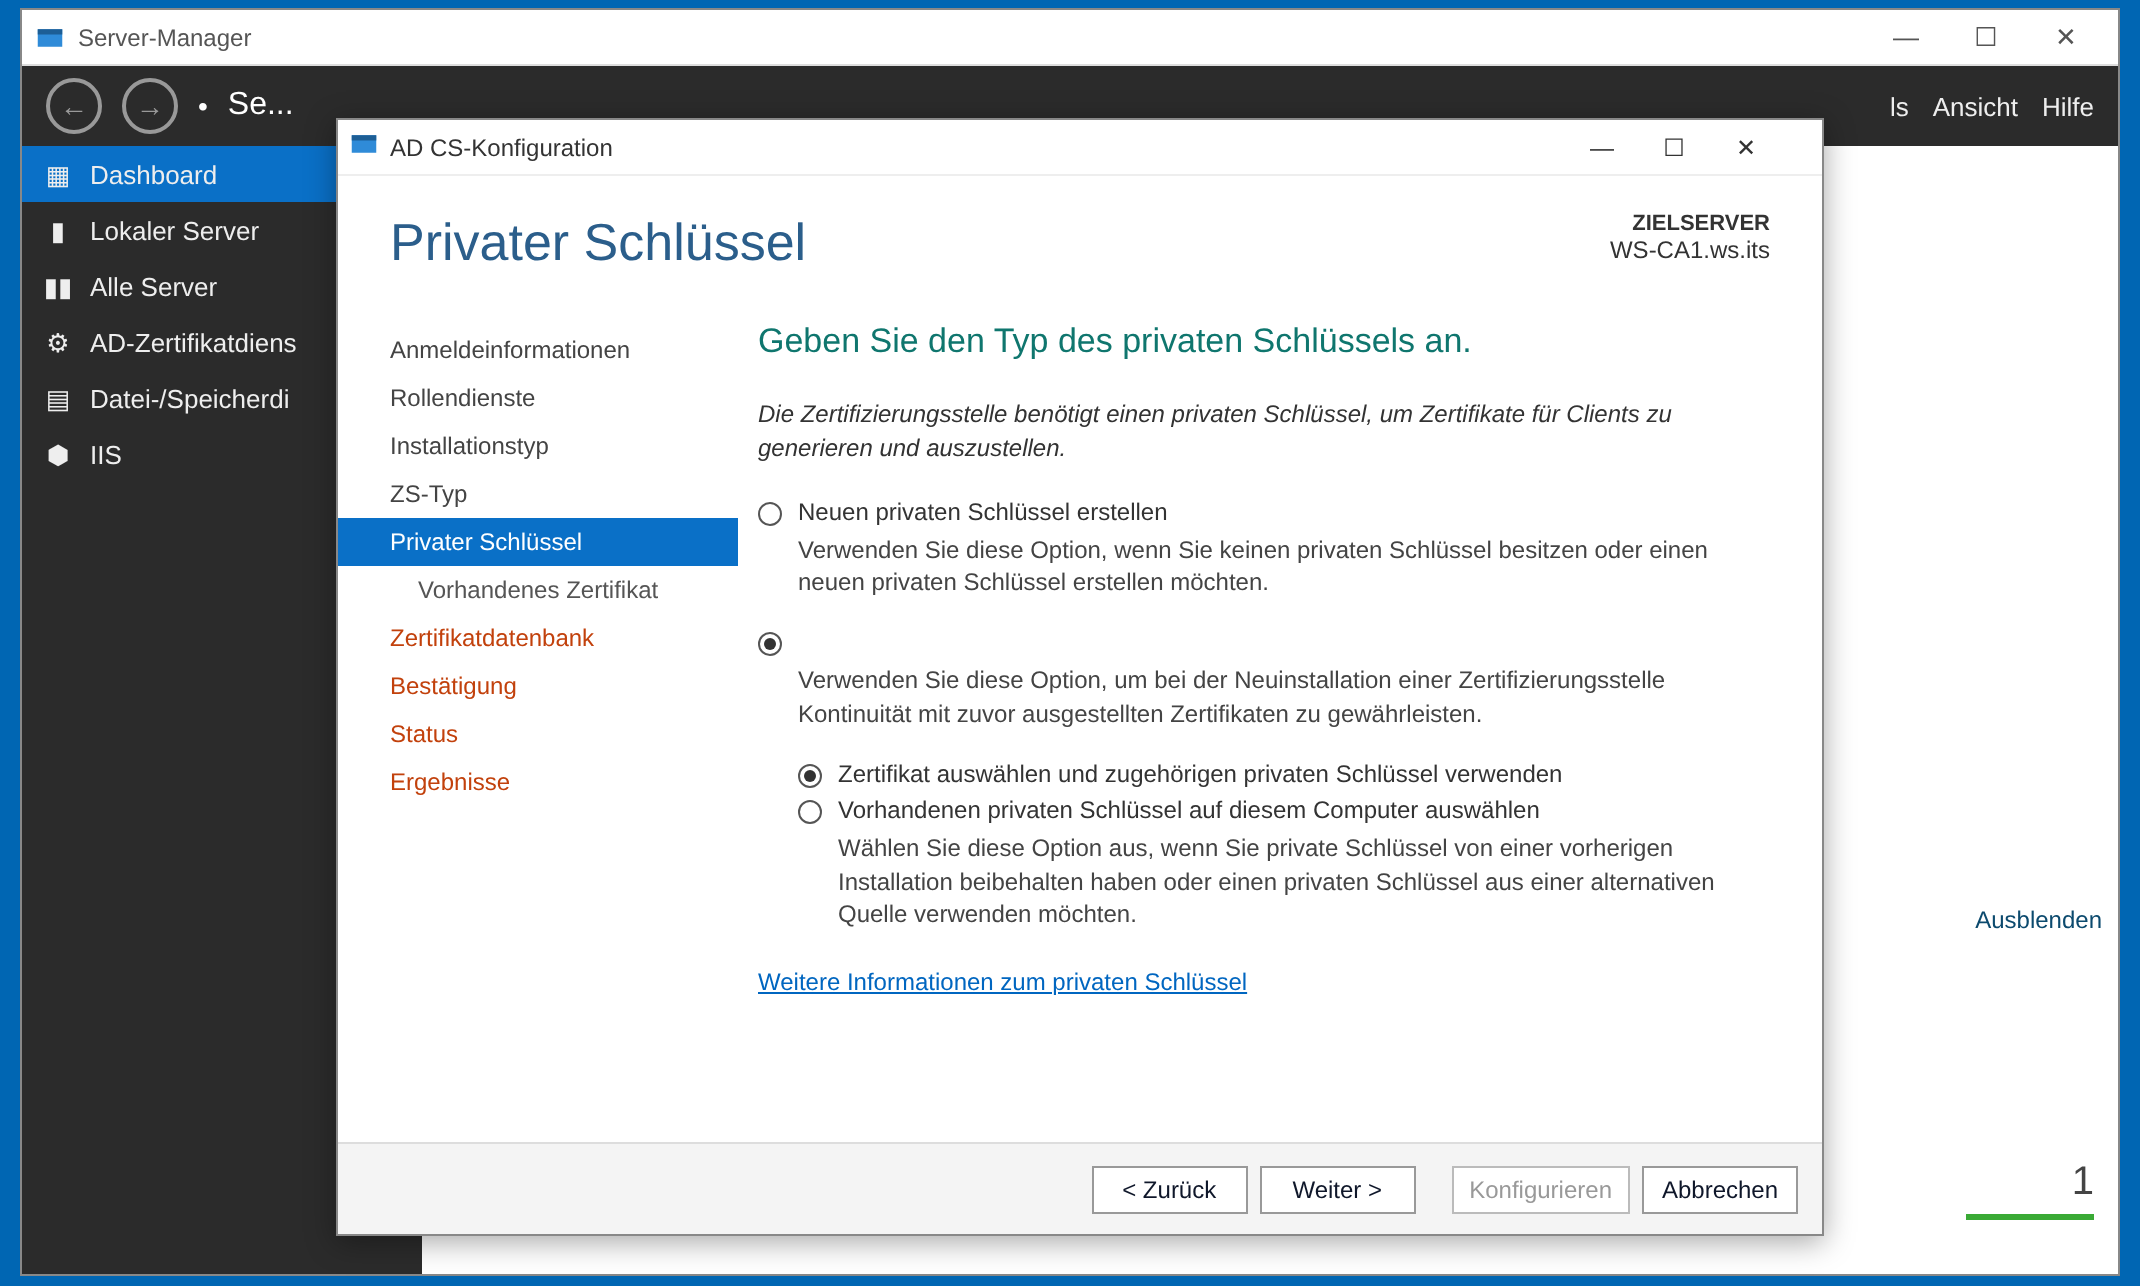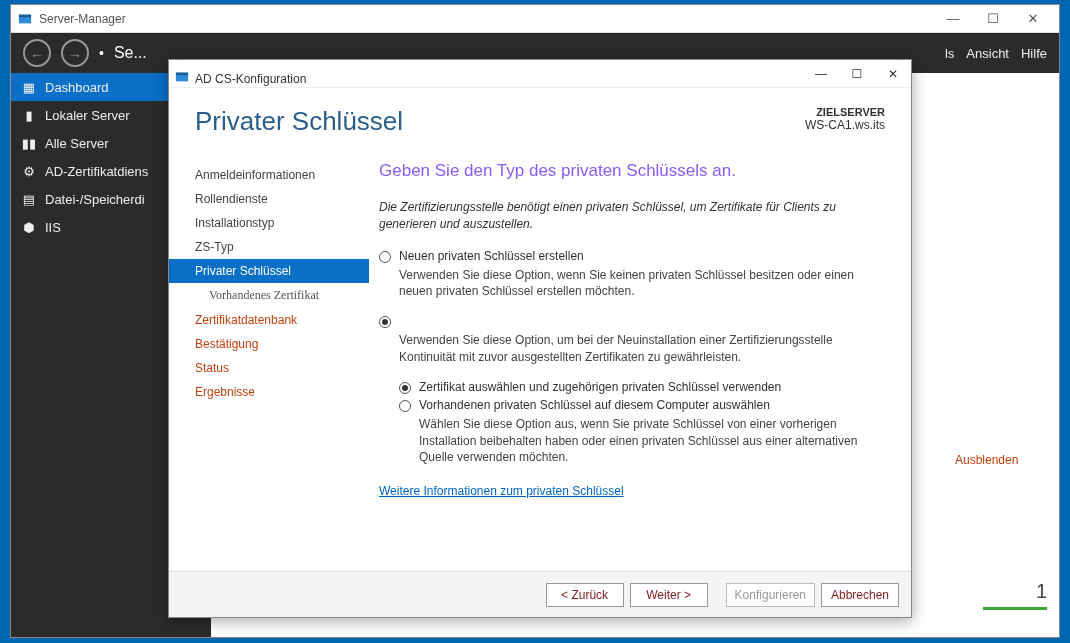--- a/index.html
+++ b/index.html
@@ -34,36 +34,36 @@
   display: flex; flex-direction: column; padding-top: 0;
 }
 .sm-side-item {
   height: 28px; display: flex; align-items: center; padding: 0 10px; gap: 8px;
   color: #eee; white-space: nowrap; overflow: hidden;
 }
 .sm-side-item.active { background: #0a70c7; }
 .sm-side-icon { width: 16px; display: inline-flex; justify-content: center; }
 .sm-main { flex: 1; background: #fff; position: relative; }
 .sm-panel-right {
-  position: absolute; right: 24px; top: 380px; width: 80px; height: 20px;
-  color: #c2410c; font-size: 12px; text-align: left;
+  position: absolute; right: 8px; top: 380px; width: 80px; height: 20px;
+  color: #0c4a6e; font-size: 12px; text-align: right;
 }
 .sm-count-box {
   position: absolute; right: 12px; top: 507px; width: 64px; height: 30px;
   text-align: right; color: #444; font-size: 20px; border-bottom: 3px solid #3aaa35;
 }
 
 
 .cfg-dialog {
   position: absolute; top: 59px; left: 168px; width: 744px; height: 559px;
   background: #fff; border: 1px solid #888; box-shadow: 0 3px 14px rgba(0,0,0,0.35);
 }
 .cfg-titlebar {
-  height: 28px; display: flex; align-items: flex-end; justify-content: space-between;
-  padding: 0 0 0 6px; border-bottom: 1px solid #eee;
+  height: 28px; display: flex; align-items: center; justify-content: space-between;
+  padding: 0 20px 0 6px; border-bottom: 1px solid #eee;
 }
 .cfg-titlebar-left { display: flex; align-items: center; gap: 6px; color: #333; font-size: 12px; }
 .cfg-titlebar-right { display: flex; }
 .cfg-title-btn { width: 36px; height: 26px; display: flex; align-items: center; justify-content: center; color: #333; font-size: 12px; }
 
 .cfg-body { display: flex; flex-direction: column; height: calc(100% - 28px); }
 .cfg-header {
   display: flex; justify-content: space-between; padding: 18px 26px 10px 26px;
 }
 .cfg-heading { color: #2b5e8b; font-size: 26px; font-weight: 300; }
@@ -72,49 +72,49 @@
 
 .cfg-content { flex: 1; display: flex; padding: 0 0 0 0; overflow: hidden; }
 .cfg-steps {
   width: 200px; padding: 16px 0; font-size: 12px;
 }
 .cfg-step {
   padding: 5px 10px 5px 26px; color: #555; white-space: nowrap; overflow: hidden;
 }
 .cfg-step.done { color: #444; }
 .cfg-step.active { background: #0a70c7; color: #fff; }
-.cfg-step.sub { padding-left: 40px; font-family: Liberation Serif, serif; }
+.cfg-step.sub { padding-left: 40px; }
 .cfg-step.disabled { color: #c2410c; }
 
 .cfg-form {
   flex: 1; padding: 14px 28px 0 10px; font-size: 12px; color: #333;
   overflow: auto;
 }
-.cfg-form-title { font-size: 17px; font-weight: 400; color: #8b5cf6; margin-bottom: 18px; }
+.cfg-form-title { font-size: 17px; font-weight: 400; color: #0f766e; margin-bottom: 18px; }
 .cfg-form-intro { margin-bottom: 16px; line-height: 1.4; font-style: italic; }
 .radio-row { display: flex; align-items: flex-end; gap: 8px; margin-bottom: 4px; }
 .radio-circle {
   width: 12px; height: 12px; border: 1px solid #555; border-radius: 50%; margin-top: 2px;
   display: flex; align-items: center; justify-content: center; flex-shrink: 0;
 }
 .radio-circle.checked::after {
   content: ""; width: 6px; height: 6px; background: #333; border-radius: 50%;
 }
 .radio-desc { margin: 0 0 14px 20px; line-height: 1.4; color: #444; }
 .sub-radio { margin-left: 20px; }
 .sub-desc { margin: 0 0 12px 40px; line-height: 1.4; color: #444; }
 .cfg-link { color: #0066c0; margin-top: 6px; display: inline-block; text-align: center; }
 
 .cfg-footer {
   height: 46px; border-top: 1px solid #ddd; background: #f4f4f4;
   display: flex; align-items: center; justify-content: flex-end; gap: 6px; padding: 0 12px;
 }
 .cfg-btn {
   min-width: 78px; height: 24px; background: #fff; border: 1px solid #999;
-  font-size: 12px; color: #7f1d1d; padding: 0 8px;
+  font-size: 12px; color: #0f172a; padding: 0 8px;
 }
 .cfg-btn.disabled { color: #999; border-color: #bbb; }
 
 .app-icon-svg { width: 14px; height: 14px; }
 </style>
 </head>
 <body>
 
 <div class="server-manager">
   <div class="sm-titlebar">

